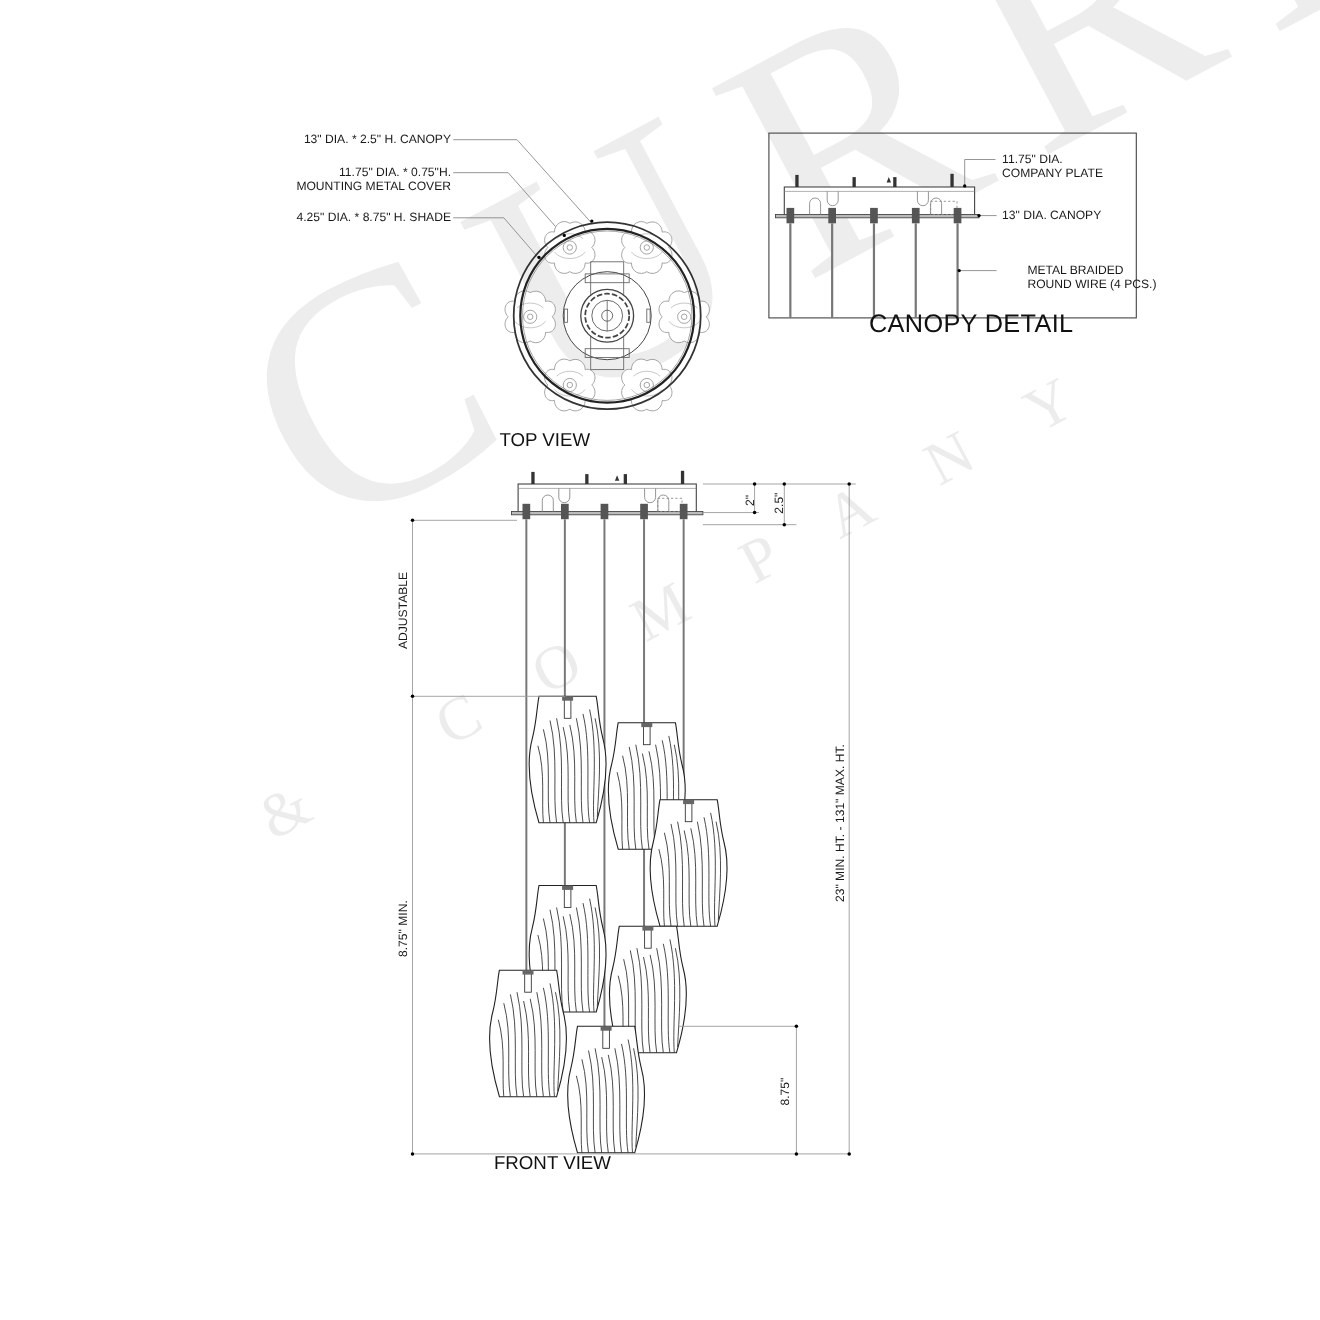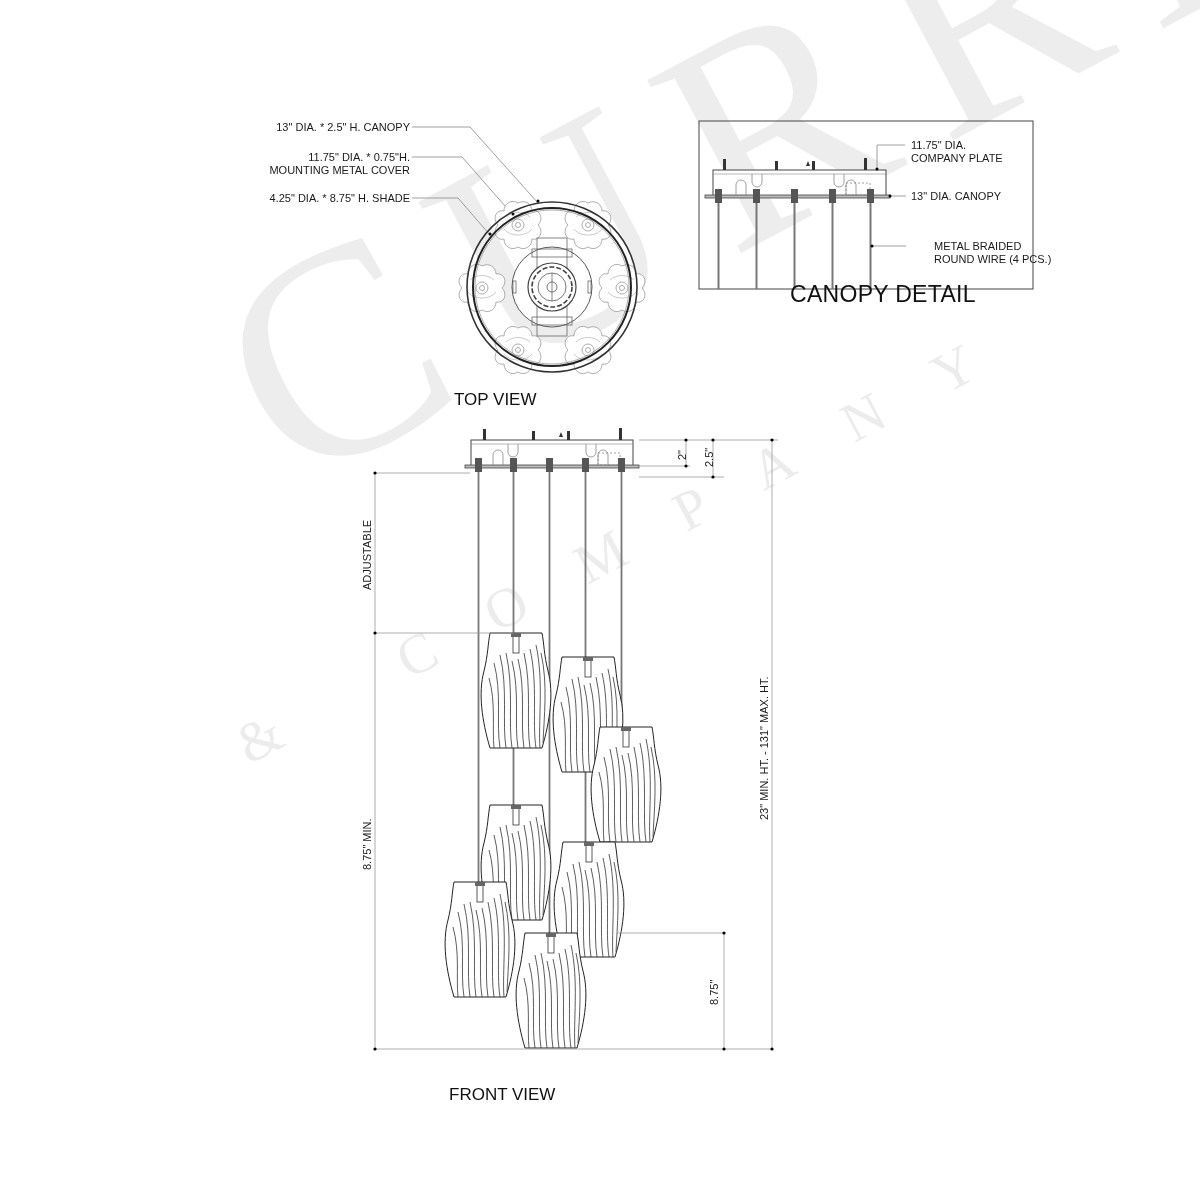--- a/index.html
+++ b/index.html
@@ -225,13 +225,13 @@
   <div>ROUND WIRE (4 PCS.)</div>
 </div>
 <div class="big-title" style="left:790px;top:281px;text-align:right;">CANOPY DETAIL</div>
 
 <div class="vtext" style="left:676px;top:460px;">2"</div>
 <div class="vtext" style="left:703px;top:467px;">2.5"</div>
 <div class="vtext" style="left:361px;top:590px;">ADJUSTABLE</div>
 <div class="vtext" style="left:361px;top:870px;">8.75" MIN.</div>
 <div class="vtext" style="left:758px;top:820px;">23" MIN. HT. - 131" MAX. HT.</div>
 <div class="vtext" style="left:708px;top:1005px;">8.75"</div>
-<div class="title" style="left:449px;top:1085px;">FRONT VIEW</div>
+<div class="title" style="left:449px;top:1048px;">FRONT VIEW</div>
 
 </body></html>

